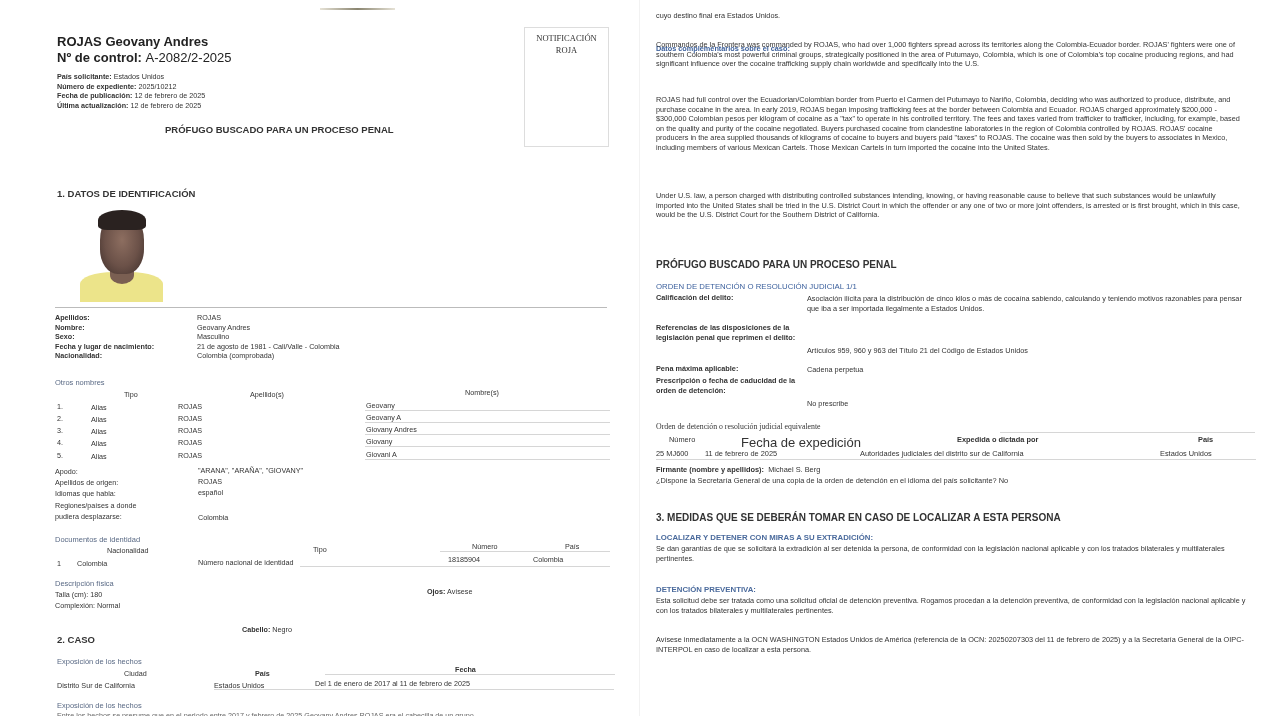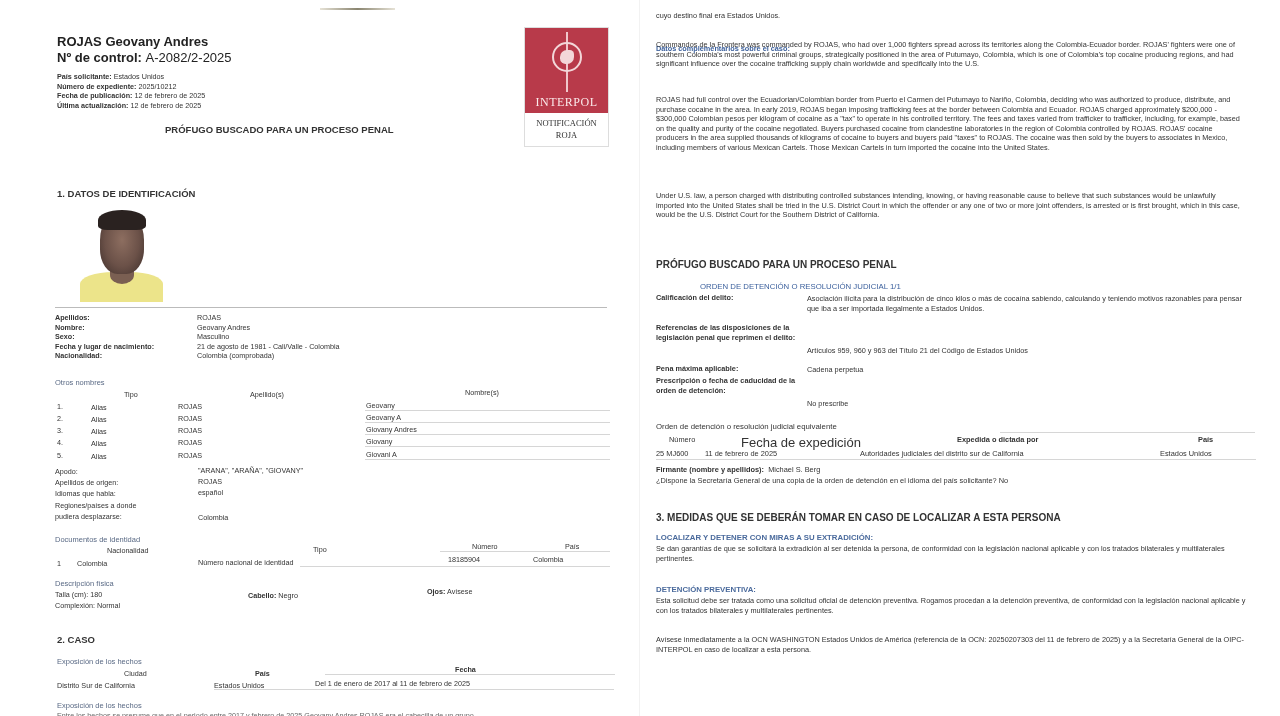--- a/index.html
+++ b/index.html
@@ -70,25 +70,20 @@
   </div>
 
   <div class="meta">
     <div class="row"><b>País solicitante:</b> <span>Estados Unidos</span></div>
     <div class="row"><b>Número de expediente:</b> <span>2025/10212</span></div>
     <div class="row"><b>Fecha de publicación:</b> <span>12 de febrero de 2025</span></div>
     <div class="row"><b>Última actualización:</b> <span>12 de febrero de 2025</span></div>
   </div>
 
   <div class="badge">
-    <div class="badge-red">
-      <div class="badge-sword"></div>
-      <div class="badge-globe"></div>
-      <div class="badge-inter">INTERPOL</div>
-    </div>
     <div class="badge-label">
       <div>NOTIFICACIÓN</div>
       <div>ROJA</div>
     </div>
   </div>
 
   <div class="center-head">PRÓFUGO BUSCADO PARA UN PROCESO PENAL</div>
 
   <div class="sec-title" style="left:57px;top:188px;">1. DATOS DE IDENTIFICACIÓN</div>
 
@@ -172,21 +167,21 @@
   <div class="small" style="left:57px;top:559px;">1</div>
   <div class="small" style="left:77px;top:559px;">Colombia</div>
   <div class="small" style="left:198px;top:558px;">Número nacional de identidad</div>
   <div class="small" style="left:448px;top:555px;">18185904</div>
   <div class="small" style="left:533px;top:555px;">Colombia</div>
   <div class="line" style="left:300px;top:566px;width:310px;"></div>
 
   <div class="sub" style="left:55px;top:579px;">Descripción física</div>
   <div class="small" style="left:55px;top:590px;">Talla (cm): 180</div>
   <div class="small" style="left:55px;top:601px;">Complexión: Normal</div>
-  <div class="small" style="left:242px;top:591px;margin-left:6px;">
+  <div class="small" style="left:242px;top:625px;">
     <b>Cabello:</b> <span>Negro</span>
   </div>
   <div class="small" style="left:427px;top:587px;">
     <b>Ojos:</b> <span>Avísese</span>
   </div>
 
   <div class="sec-title" style="left:57px;top:634px;">2. CASO</div>
 
   <div class="sub" style="left:57px;top:657px;">Exposición de los hechos</div>
   <div class="small" style="left:108px;top:669px;margin-left:16px;">Ciudad</div>
@@ -205,35 +200,35 @@
 <div class="page page-right"></div>
 
 <div class="r-text" style="top:11px;">cuyo destino final era Estados Unidos.</div>
 <div class="r-text r-blue" style="top:44px;font-size:7.3px;">Datos complementarios sobre el caso:</div>
 <div class="r-text" style="top:40px;">Commandos de la Frontera was commanded by ROJAS, who had over 1,000 fighters spread across its territories along the Colombia-Ecuador border. ROJAS' fighters were one of southern Colombia's most powerful criminal groups, strategically positioned in the area of Putumayo, Colombia, which is one of Colombia's top cocaine producing regions, and had significant influence over the cocaine trafficking supply chain worldwide and specifically into the U.S.</div>
 <div class="r-text" style="top:95px;">ROJAS had full control over the Ecuadorian/Colombian border from Puerto el Carmen del Putumayo to Nariño, Colombia, deciding who was authorized to produce, distribute, and purchase cocaine in the area. In early 2019, ROJAS began imposing trafficking fees at the border between Colombia and Ecuador. ROJAS charged approximately $200,000 - $300,000 Colombian pesos per kilogram of cocaine as a "tax" to operate in his controlled territory. The fees and taxes varied from trafficker to trafficker, including, for example, based on the quality and purity of the cocaine negotiated. Buyers purchased cocaine from clandestine laboratories in the region of Colombia controlled by ROJAS. ROJAS' cocaine producers in the area supplied thousands of kilograms of cocaine to buyers and buyers paid "taxes" to ROJAS. The cocaine was then sold by the buyers to associates in Mexico, including members of various Mexican Cartels. Those Mexican Cartels in turn imported the cocaine into the United States.</div>
 <div class="r-text" style="top:191px;">Under U.S. law, a person charged with distributing controlled substances intending, knowing, or having reasonable cause to believe that such substances would be unlawfully imported into the United States shall be tried in the U.S. District Court in which the offender or any one of two or more joint offenders, is arrested or is first brought, which in this case, would be the U.S. District Court for the Southern District of California.</div>
 
 <div class="r-head" style="top:259px;">PRÓFUGO BUSCADO PARA UN PROCESO PENAL</div>
 
-<div class="r-blue-label" style="top:282px;font-weight:normal;color:#3a5f9c;margin-left:44px;">ORDEN DE DETENCIÓN O RESOLUCIÓN JUDICIAL 1/1</div>
+<div class="r-blue-label" style="top:282px;font-weight:normal;color:#3a5f9c;">ORDEN DE DETENCIÓN O RESOLUCIÓN JUDICIAL 1/1</div>
 
 <div class="r-kv-k" style="top:293px;">Calificación del delito:</div>
 <div class="r-kv-v" style="top:294px;">Asociación ilícita para la distribución de cinco kilos o más de cocaína sabiendo, calculando y teniendo motivos razonables para pensar que iba a ser importada ilegalmente a Estados Unidos.</div>
 
 <div class="r-kv-k" style="top:323px;">Referencias de las disposiciones de la legislación penal que reprimen el delito:</div>
 <div class="r-kv-v" style="top:346px;">Artículos 959, 960 y 963 del Título 21 del Código de Estados Unidos</div>
 
 <div class="r-kv-k" style="top:364px;">Pena máxima aplicable:</div>
 <div class="r-kv-v" style="top:365px;">Cadena perpetua</div>
 
 <div class="r-kv-k" style="top:376px;">Prescripción o fecha de caducidad de la orden de detención:</div>
 <div class="r-kv-v" style="top:399px;">No prescribe</div>
 
-<div class="r-text" style="top:422px;font-size:7.8px;">Orden de detención o resolución judicial equivalente</div>
+<div class="r-text" style="top:422px;font-size:7.8px;font-family:Liberation Serif, serif;">Orden de detención o resolución judicial equivalente</div>
 <div class="small" style="left:669px;top:435px;font-size:7.4px;">Número</div>
 <div class="small" style="left:741px;top:435px;font-size:13px;">Fecha de expedición</div>
 <div class="small b" style="left:957px;top:435px;font-size:7.4px;">Expedida o dictada por</div>
 <div class="small b" style="left:1198px;top:435px;font-size:7.4px;">País</div>
 <div class="line" style="left:1000px;top:432px;width:255px;"></div>
 <div class="small" style="left:656px;top:449px;font-size:7.4px;">25 MJ600</div>
 <div class="small" style="left:705px;top:449px;font-size:7.4px;">11 de febrero de 2025</div>
 <div class="small" style="left:860px;top:449px;font-size:7.4px;">Autoridades judiciales del distrito sur de California</div>
 <div class="small" style="left:1160px;top:449px;font-size:7.4px;">Estados Unidos</div>
 <div class="line" style="left:656px;top:459px;width:600px;"></div>

